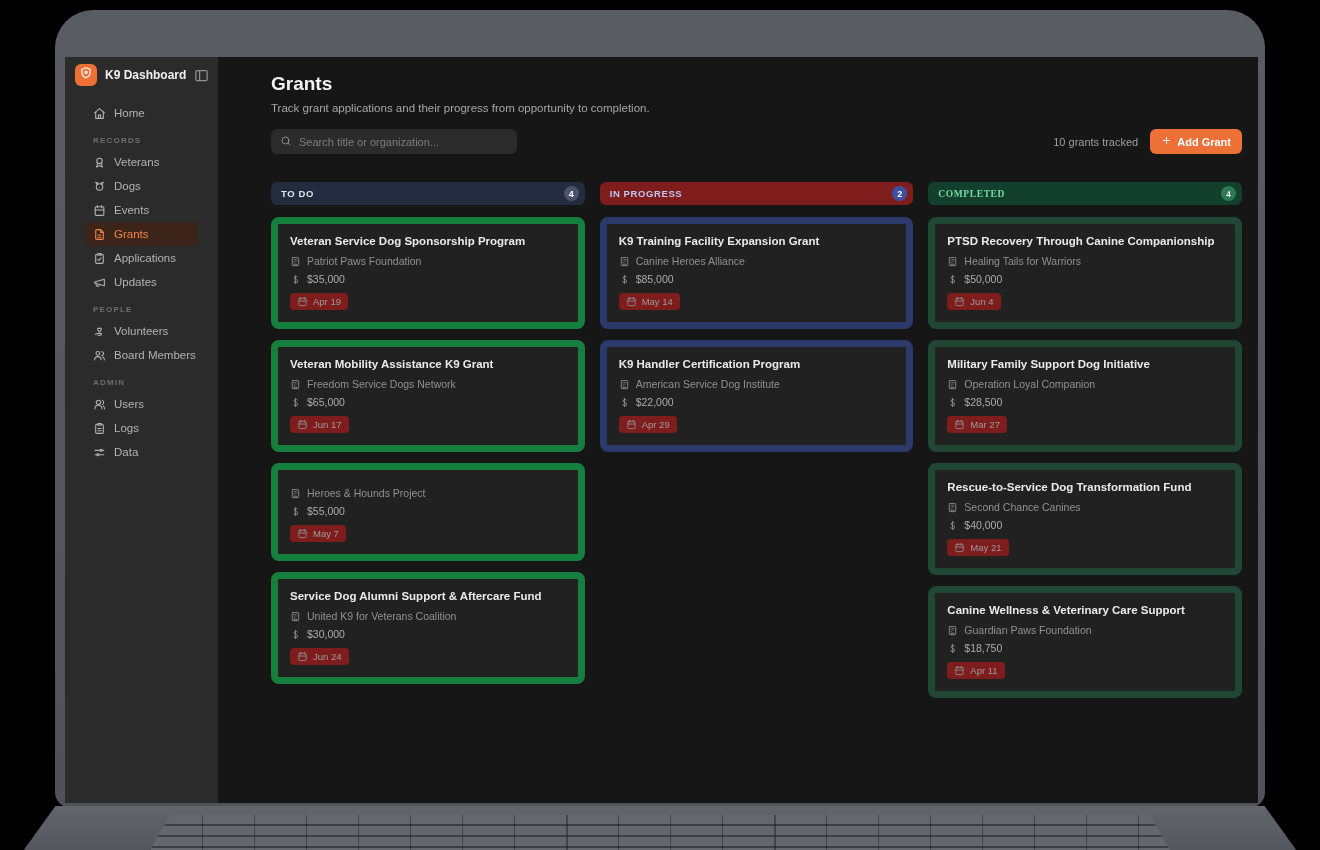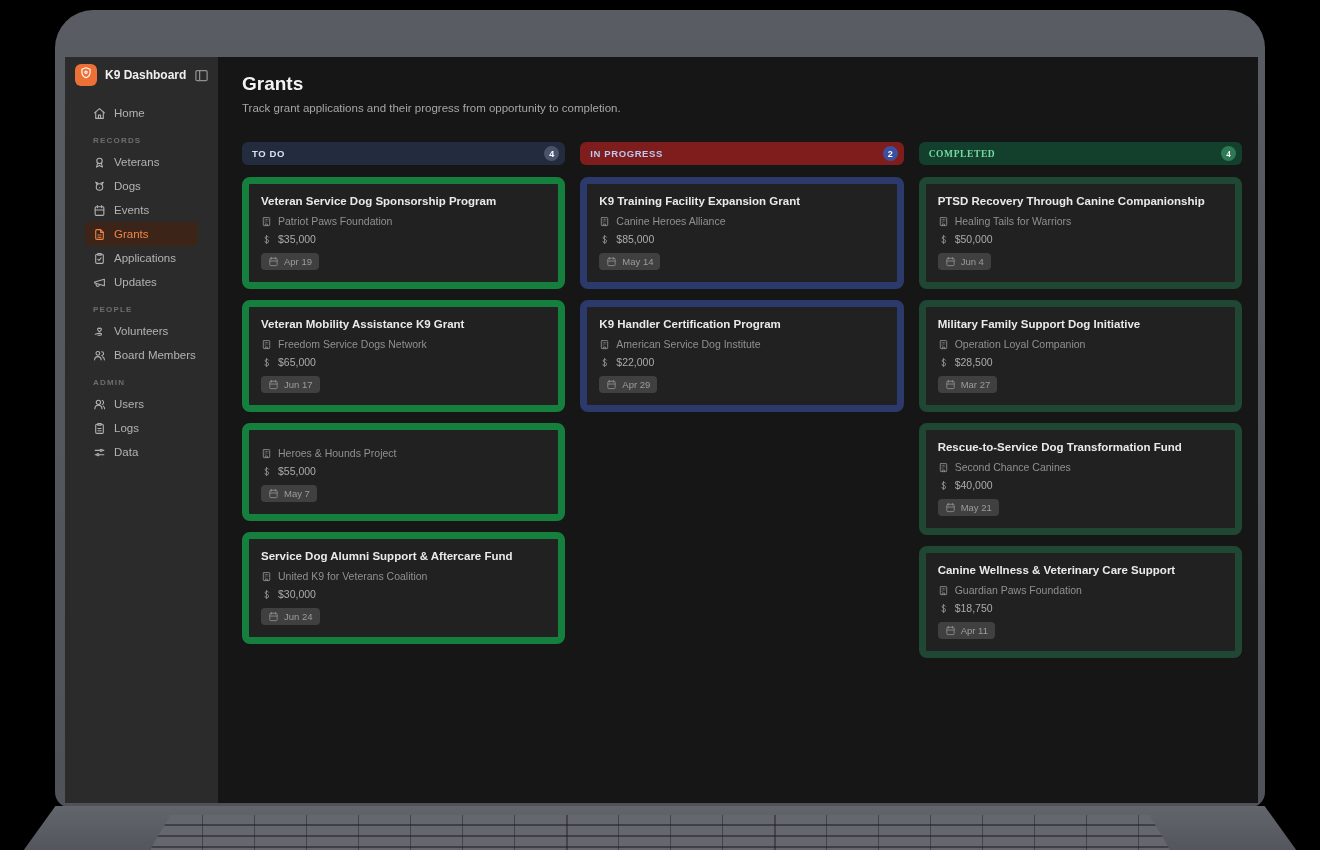--- a/index.html
+++ b/index.html
@@ -12,21 +12,21 @@
     background:linear-gradient(#5a5c64,#50525a); border-radius:38px 38px 16px 16px; }
   .deck { position:absolute; left:0; top:806px; width:1320px; height:44px;
     background:linear-gradient(#63656d,#54565e);
     clip-path:polygon(4.2% 0, 95.8% 0, 98.2% 100%, 1.8% 100%); }
   .keys { position:absolute; left:150px; right:150px; top:9px; bottom:0;
     clip-path:polygon(2% 0, 98% 0, 100% 100%, 0 100%);
     background:
       repeating-linear-gradient(to right, rgba(25,27,32,.45) 0 1.5px, transparent 1.5px 52px),
       repeating-linear-gradient(to bottom, #65676f 0 9px, #3e4046 9px 11px); }
   .screen { position:absolute; left:65px; top:57px; width:1193px; height:746px;
-    background:#161616; overflow:hidden; display:flex; }
+    background:#161616; overflow:hidden; display:flex;gap:29px; }
 
   
   .sidebar { width:153px; background:#2b2b2b; flex:0 0 153px; display:flex; flex-direction:column; }
   .side-head { height:36px; display:flex; align-items:center; gap:8px; padding:0 10px; }
   .logo { width:22px; height:22px; border-radius:6px; background:#ed7136; color:#fff;
     display:flex; align-items:center; justify-content:center; flex:0 0 22px; }
   .logo svg { width:14px; height:14px; }
   .side-title { font-size:12px; font-weight:bold; color:#f0f0f0; flex:1; white-space:nowrap; }
   .collapse { width:15px; height:15px; color:#8f8f8f; cursor:pointer; }
   .collapse svg { width:15px; height:15px; }
@@ -76,21 +76,21 @@
     padding:10px 12px 11px; cursor:pointer; }
   .col-in_progress .card { border-color:#2c3a6b; }
   .col-completed .card { border-color:#1f4733; }
   .card-title { font-size:11.5px; font-weight:bold; color:#eaeaea; line-height:14px; }
   .meta { display:flex; align-items:center; gap:6px; margin-top:7px; font-size:10.5px;
     color:#909090; }
   .meta.amount { margin-top:6px; color:#ababab; }
   .meta .m-icon, .chip .m-icon { width:11px; height:11px; display:flex; flex:0 0 11px; color:#8a8a8a; }
   .meta .m-icon svg, .chip .m-icon svg { width:11px; height:11px; }
   .chip { display:inline-flex; align-items:center; gap:5px; margin-top:8px;
-    background:#404040; border-radius:4px; padding:3px 7px; font-size:9.5px; color:#9c9c9c; }
+    background:#7f1d1d; border-radius:4px; padding:3px 7px; font-size:9.5px; color:#9c9c9c; }
 </style>
 </head>
 <body>
 
 <div class="stage">
   <div class="lid"></div>
   <div class="deck">
     <div class="keys"></div>
   </div>
 
@@ -235,20 +235,37 @@
             </span>
             <span class="nav-label">Data</span>
           </div>
         </div>
     </div>
 
     <div class="main">
       <div class="page-title">Grants</div>
       <div class="page-sub">Track grant applications and their progress from opportunity to completion.</div>
 
+      <div class="toolbar">
+        <div class="search">
+          <span><svg viewBox="0 0 24 24" fill="none" stroke="currentColor" stroke-width="2" stroke-linecap="round" stroke-linejoin="round">
+                <circle cx="11" cy="11" r="7"></circle>
+                <path d="m20 20-4-4"></path>
+              </svg></span>
+          <input type="text" placeholder="Search title or organization..." style="">
+        </div>
+        <div class="spacer"></div>
+        <div class="tracked">10 grants tracked</div>
+        <button class="add-btn">
+          <span><svg viewBox="0 0 24 24" fill="none" stroke="currentColor" stroke-width="2" stroke-linecap="round" stroke-linejoin="round">
+                <path d="M12 5v14M5 12h14"></path>
+              </svg></span>
+          <span>Add Grant</span>
+        </button>
+      </div>
 
       <div class="board">
           <div class="column col-todo">
             <div class="col-header">
               <span class="col-title">TO DO</span>
               <span class="col-count">4</span>
             </div>
             <div class="cards">
               <div class="card"><div class="card-title">Veteran Service Dog Sponsorship Program</div><div class="meta">
                   <span class="m-icon">

